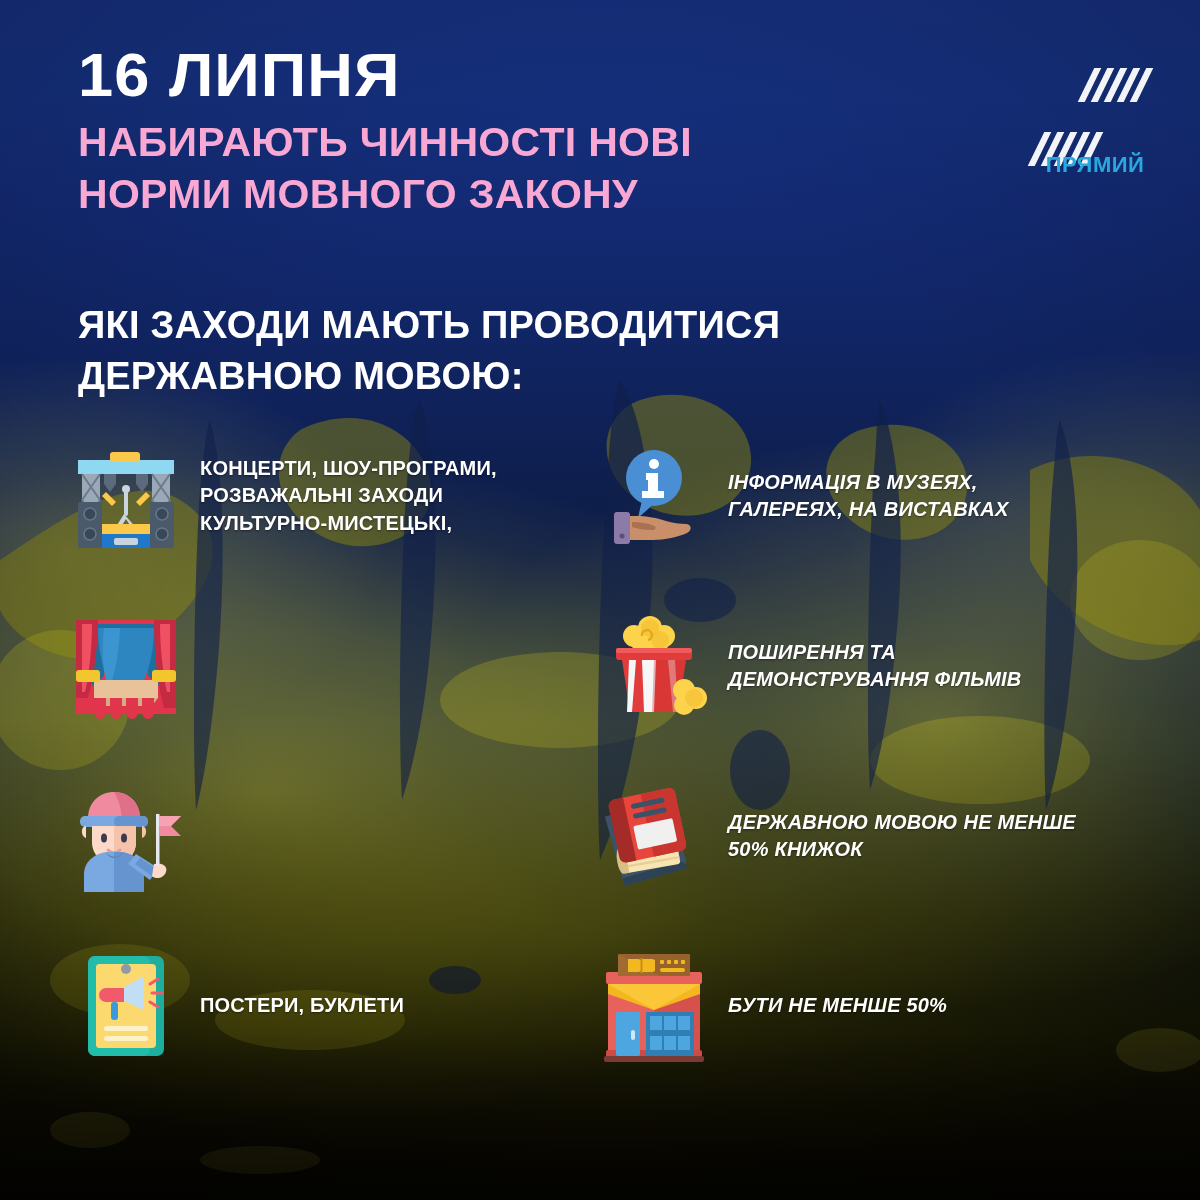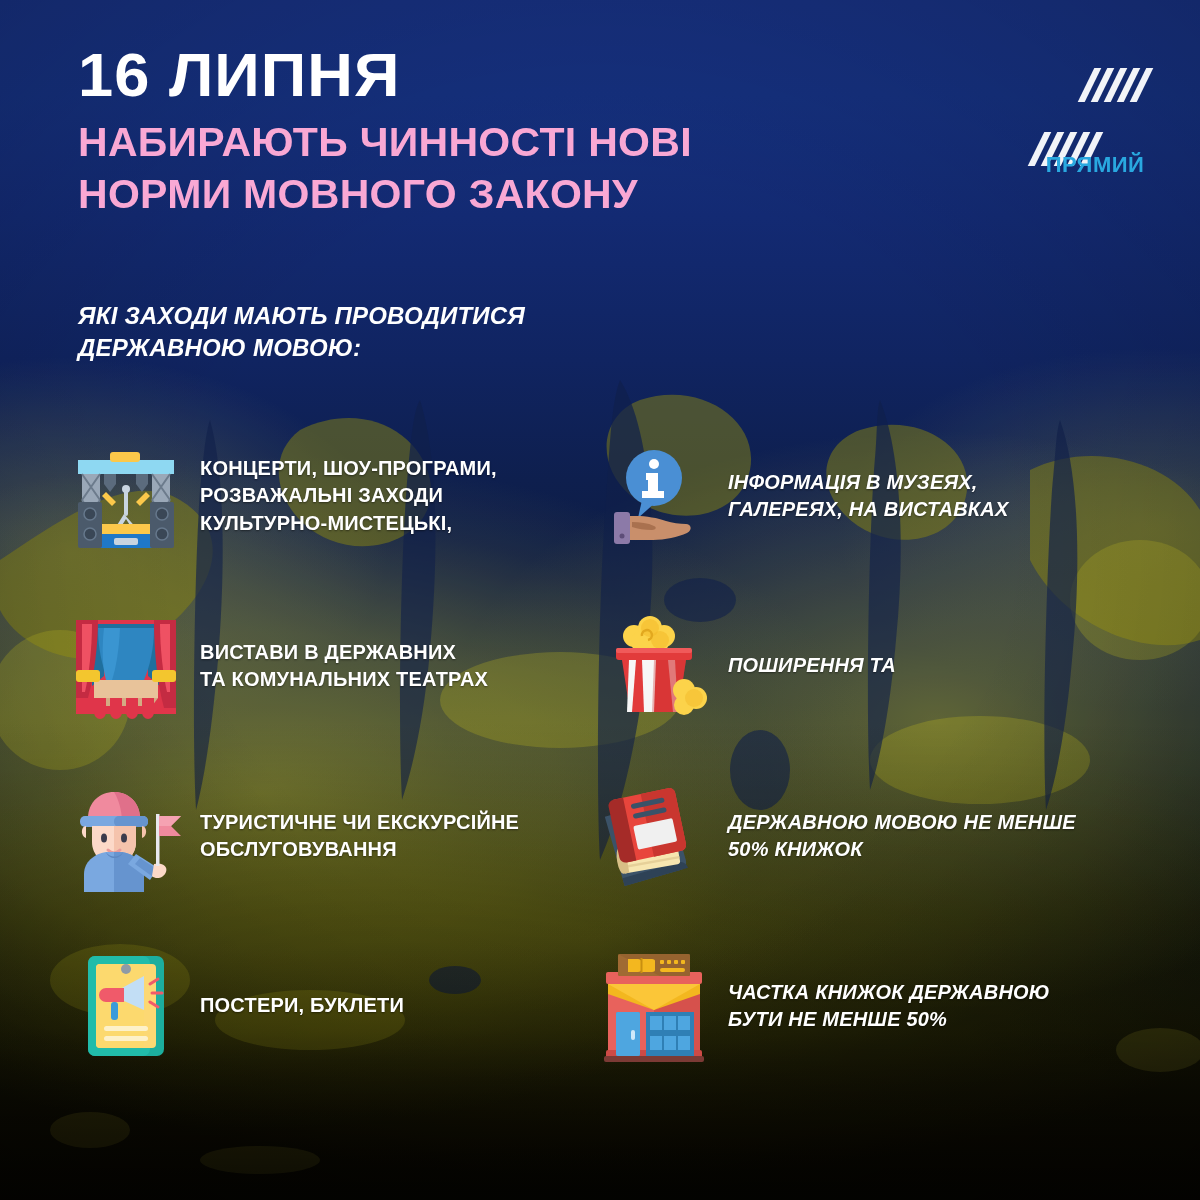--- a/index.html
+++ b/index.html
@@ -55,22 +55,22 @@
     line-height:1.0;margin:0 0 10px 0;text-transform:uppercase;
     transform:scaleX(1.02);transform-origin:left center;
   }
   .headline{
     font-size:41px;font-weight:bold;color:#f9a8d4;line-height:1.28;
     margin:0;text-transform:uppercase;letter-spacing:0.3px;
   }
   .headline div{white-space:nowrap;}
   .subhead{
     position:absolute;left:78px;top:300px;width:900px;
-    font-size:24px;font-weight:bold;color:#ffffff;line-height:1.33;
-    text-transform:uppercase;letter-spacing:0.2px;font-style:italic;
+    font-size:38px;font-weight:bold;color:#ffffff;line-height:1.33;
+    text-transform:uppercase;letter-spacing:0.2px;
   }
   .subhead div{white-space:nowrap;}
   
   .logo{position:absolute;right:40px;top:62px;width:130px;height:110px;}
   .logo-word{
     position:absolute;left:0;top:42px;width:130px;text-align:center;
     color:#29a8e0;font-size:22px;font-weight:bold;letter-spacing:0.5px;
     text-transform:uppercase;z-index:3;margin-top:48px;
   }
   .stripes{position:absolute;width:70px;height:34px;}
@@ -261,24 +261,20 @@
             <rect x="6" y="60" width="24" height="12" rx="3" fill="#f3c62e"></rect>
             <rect x="82" y="60" width="24" height="12" rx="3" fill="#f3c62e"></rect>
             <g fill="#e0354a">
               <path d="M24,88 h12 v14 a6,7 0 0 1 -12,0 z"></path>
               <path d="M40,88 h12 v14 a6,7 0 0 1 -12,0 z"></path>
               <path d="M56,88 h12 v14 a6,7 0 0 1 -12,0 z"></path>
               <path d="M72,88 h12 v14 a6,7 0 0 1 -12,0 z"></path>
             </g>
           </svg>
         </div>
-        <div class="item-text">
-          <div>ВИСТАВИ В ДЕРЖАВНИХ</div>
-          <div>ТА КОМУНАЛЬНИХ ТЕАТРАХ</div>
-        </div>
       </div>
 
       <div class="item right">
         <div class="icon-box">
           <svg viewBox="0 0 112 112">
             <g fill="#fcd34a">
               <circle cx="36" cy="26" r="11"></circle>
               <circle cx="52" cy="18" r="12"></circle>
               <circle cx="66" cy="26" r="11"></circle>
               <circle cx="44" cy="32" r="11"></circle>
@@ -299,20 +295,21 @@
             <g fill="#fcd34a">
               <circle cx="86" cy="80" r="11"></circle>
               <circle cx="98" cy="88" r="11"></circle>
               <circle cx="86" cy="95" r="10"></circle>
             </g>
             <circle cx="96" cy="88" r="9" fill="#f2b929" opacity="0.5"></circle>
           </svg>
         </div>
         <div class="item-text">
           <div>ПОШИРЕННЯ ТА</div>
+          <div>ДЕМОНСТРУВАННЯ ФІЛЬМІВ</div>
         </div>
       </div>
     </div>
 
     <div class="row">
 
       <div class="item left">
         <div class="icon-box">
           <svg viewBox="0 0 112 112">
             <path d="M18,38 c0,-16 12,-26 26,-26 c14,0 26,10 26,26 v4 H18 Z" fill="#f08a9e"></path>
@@ -331,24 +328,20 @@
             <path d="M14,112 v-18 c0,-12 10,-20 22,-22 h16 c12,2 22,10 22,22 v18 z" fill="#7aa8e0"></path>
             <path d="M44,72 h8 c12,2 22,10 22,22 v18 H44 Z" fill="#6694cf"></path>
             <path d="M36,72 c3,8 14,8 17,0 c-4,6 -13,6 -17,0 z" fill="#5e88c2"></path>
             <path d="M66,74 l22,14 l-8,12 l-22,-16 z" fill="#7aa8e0"></path>
             <path d="M70,78 l18,12 l-5,7 l-18,-13 z" fill="#6694cf"></path>
             <path d="M84,84 c8,-2 14,2 12,8 c-2,6 -10,8 -14,4 z" fill="#fcd9c8"></path>
             <rect x="86" y="34" width="3.5" height="52" fill="#e8e8ef"></rect>
             <path d="M89,36 h22 l-10,10 l10,10 h-22 z" fill="#f08a9e"></path>
             <path d="M89,36 h22 l-10,10 h-12 z" fill="#f5a2b2"></path>
           </svg>
-        </div>
-        <div class="item-text">
-          <div>ТУРИСТИЧНЕ ЧИ ЕКСКУРСІЙНЕ</div>
-          <div>ОБСЛУГОВУВАННЯ</div>
         </div>
       </div>
 
       <div class="item right">
         <div class="icon-box">
           <svg viewBox="0 0 112 112">
             <g transform="rotate(-16 56 56)">
               <path d="M14,24 h58 a8,8 0 0 1 8,8 v56 a8,8 0 0 1 -8,8 H14 Z" fill="#3b5268"></path>
               <path d="M14,88 h58 a8,8 0 0 1 8,8 H14 Z" fill="#2e4256"></path>
             </g>
@@ -438,20 +431,19 @@
               <rect x="66" y="86" width="12" height="14"></rect>
               <rect x="80" y="86" width="12" height="14"></rect>
             </g>
             <g fill="#2f7fb5">
               <rect x="48" y="80" width="48" height="4"></rect>
               <rect x="48" y="100" width="48" height="4"></rect>
             </g>
           </svg>
         </div>
         <div class="item-text">
-          <div>ЧАСТКА КНИЖОК ДЕРЖАВНОЮ</div>
           <div>БУТИ НЕ МЕНШЕ 50%</div>
         </div>
       </div>
     </div>
 
   </div>
 </div>
 
 </body></html>

